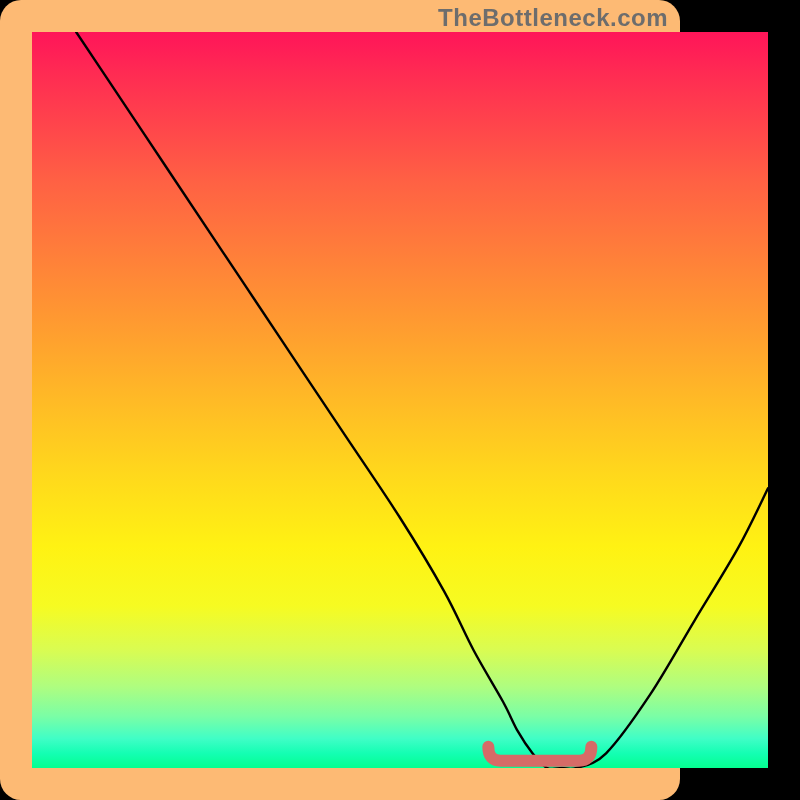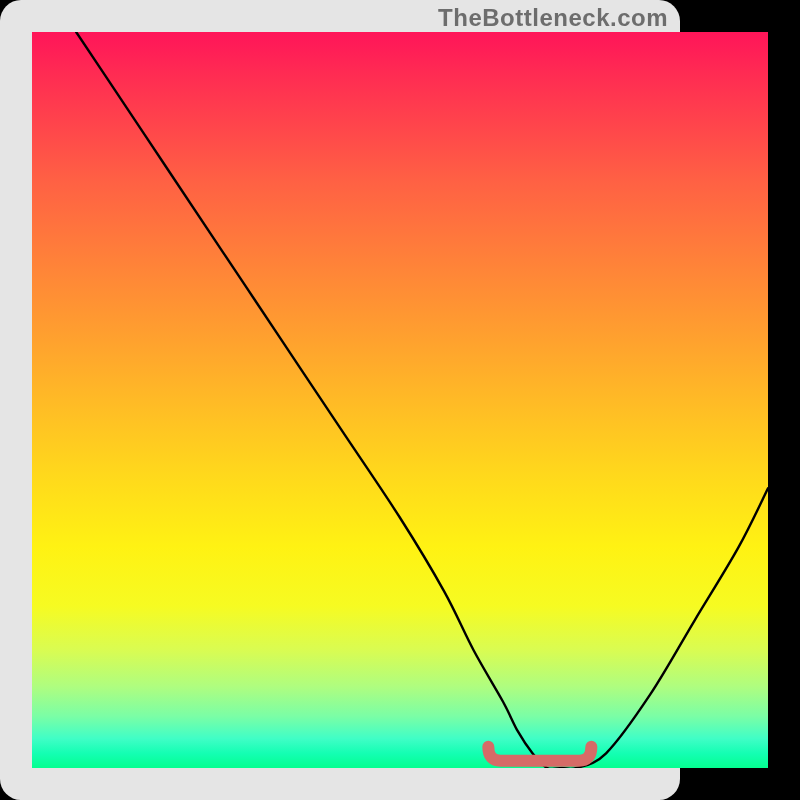--- a/index.html
+++ b/index.html
@@ -7,21 +7,21 @@
     padding: 0;
     width: 800px;
     height: 800px;
     background: #000;
     overflow: hidden;
   }
   .outer {
     position: relative;
     width: 680px;
     height: 800px;
-    background: #e5e5e5;
+    background: #fdba74;
     border-radius: 21px;
   }
   .watermark {
     position: absolute;
     top: 4px;
     right: 12px;
     font-family: Arial, Helvetica, sans-serif;
     font-size: 24px;
     font-weight: 600;
     color: #6d6d6d;

